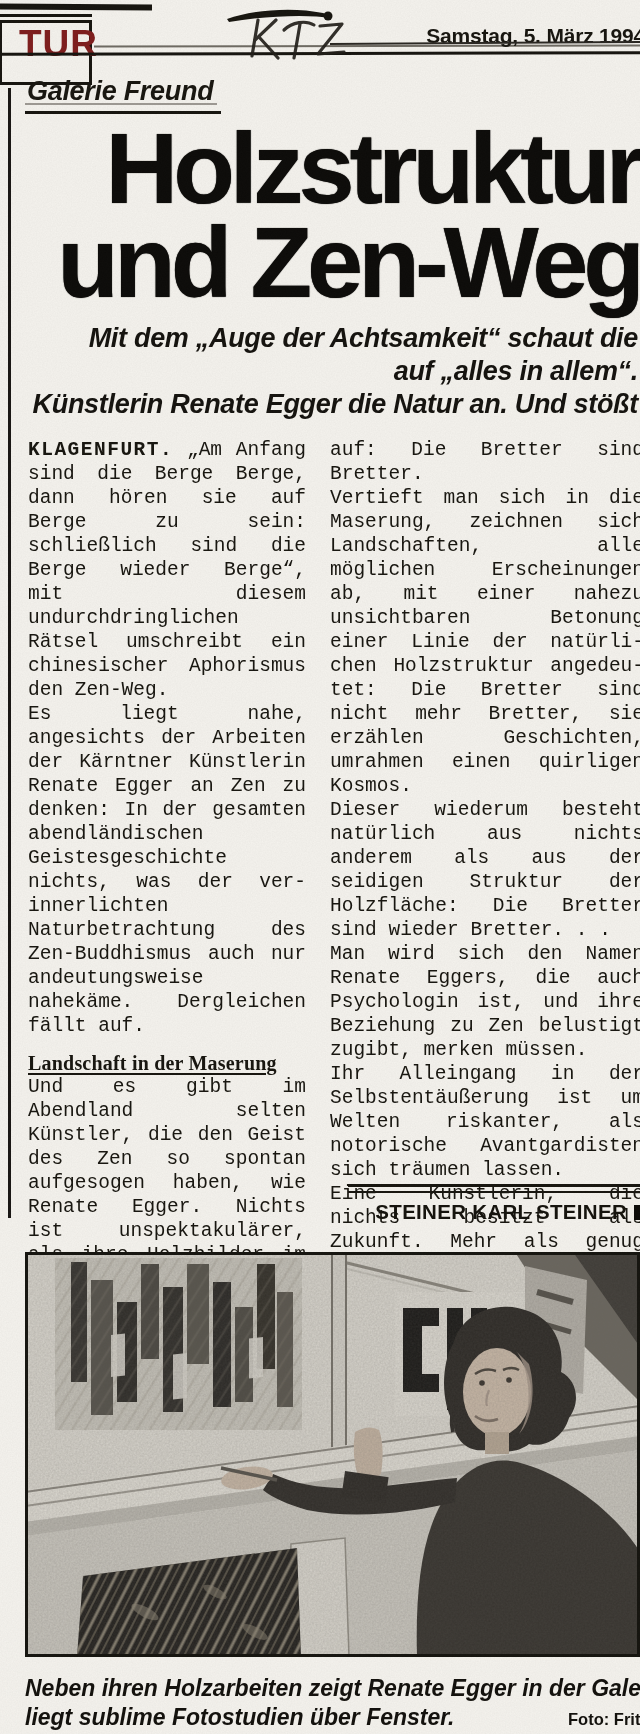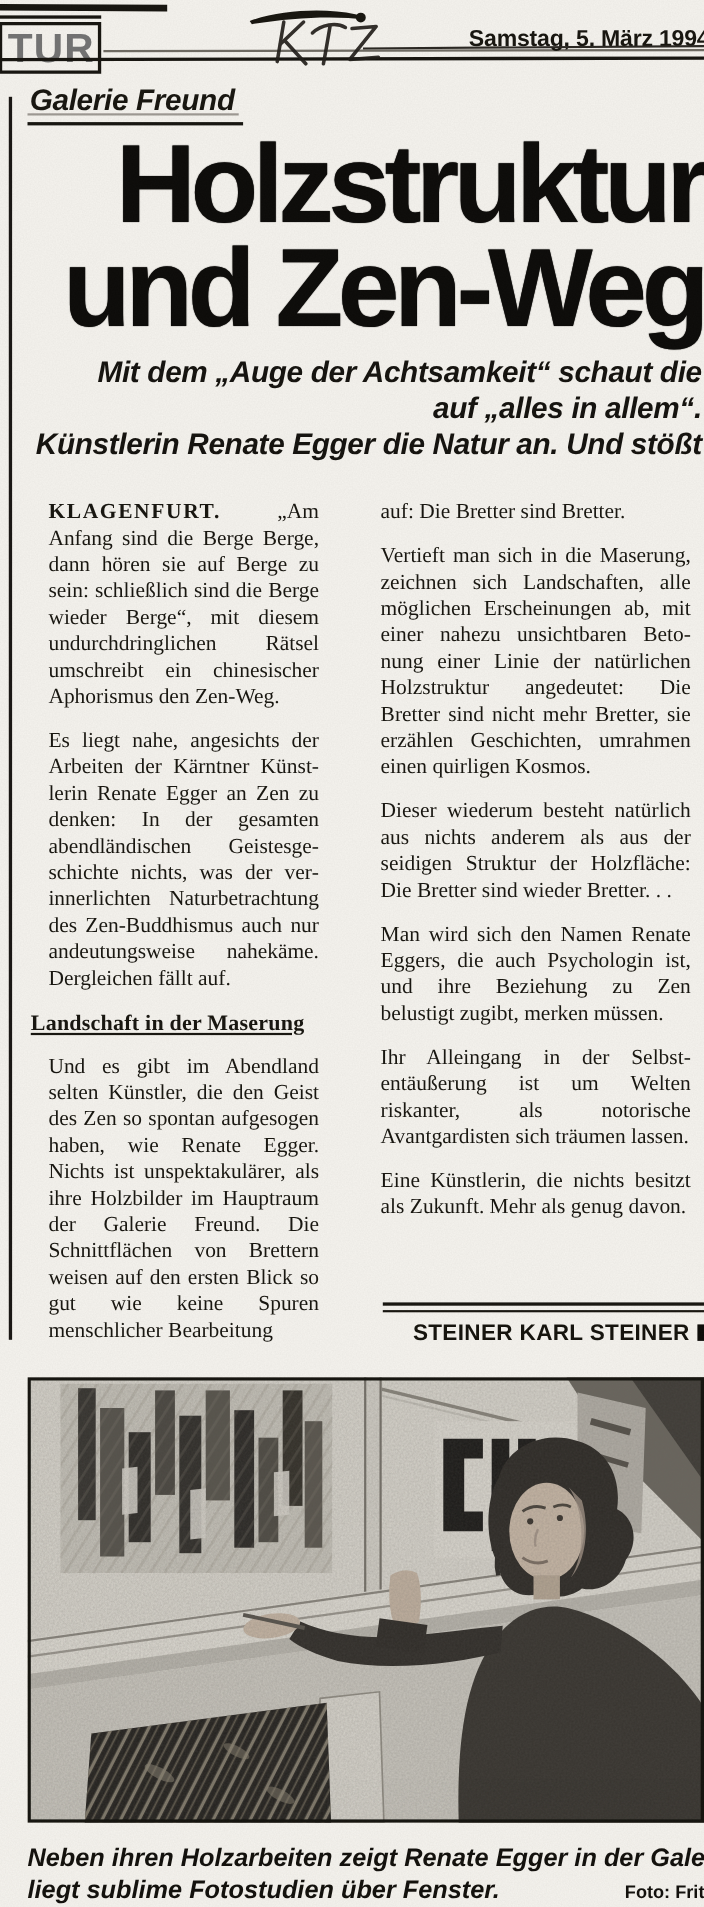--- a/index.html
+++ b/index.html
@@ -5,24 +5,24 @@
   html,body{margin:0;padding:0;background:#e8e6e0;}
   .page{
     position:relative;width:640px;height:1734px;margin:0 auto;
     background:#f5f3ee;overflow:hidden;
     font-family:"Liberation Sans",sans-serif;color:#17150f;
   }
   
   .top-bar-1{position:absolute;left:0;top:4px;width:152px;height:6px;background:#16140f;transform:rotate(.3deg);}
   .top-bar-2{position:absolute;left:0;top:14px;width:92px;height:3px;background:#16140f;}
   .section-box{
-    position:absolute;left:0;top:20px;width:92px;height:47px;
+    position:absolute;left:0;top:20px;width:92px;height:65px;
     border:3px solid #16140f;border-left-width:2px;box-sizing:border-box;
     font:700 37px/42px "Liberation Sans",sans-serif;letter-spacing:1px;
-    padding-left:5px;color:#737373;background:transparent;
+    padding-left:17px;color:#7f1d1d;background:transparent;
   }
   .rule-through-main{position:absolute;left:0;top:52px;width:640px;height:3px;background:#16140f;transform:rotate(-.12deg);}
   .rule-through-thin{position:absolute;left:94px;top:45px;width:546px;height:2px;background:#413d34;opacity:.75;transform:rotate(-.1deg);}
   .handwriting{position:absolute;left:248px;top:16px;}
   .swoosh{position:absolute;left:225px;top:5px;}
   .issue-date{
     position:absolute;top:24px;right:-5px;white-space:nowrap;
     font:600 21px "Liberation Sans",sans-serif;letter-spacing:-.2px;color:#17150f;
   }
   .date-strike{position:absolute;right:-2px;top:42px;width:312px;height:2px;background:#2a2722;transform:rotate(-.4deg);}
@@ -46,21 +46,21 @@
     letter-spacing:-.3px;color:#14120e;text-align:right;
   }
   
   .body-col{
     position:absolute;top:438px;
     font-family:"Liberation Serif",serif;font-size:19.5px;line-height:24px;
     text-align:justify;color:#17150f;
   }
   .col-left{left:28px;width:278px;}
   .col-right{left:330px;width:314px;}
-  .body-col p{margin:16px;}
+  .body-col p{margin:0;font-family:Liberation Mono, monospace;}
   .lead{font-weight:700;letter-spacing:1.5px;}
   .subhead{
     margin:13px 0 0;font:700 20px/24px "Liberation Serif",serif;
     text-decoration:underline;text-decoration-thickness:2px;text-underline-offset:3px;
     letter-spacing:.2px;
   }
   
   .byline-rule{position:absolute;left:348px;right:0;top:1184px;height:4px;border-top:3px solid #17150f;border-bottom:2px solid #17150f;}
   .byline{
     position:absolute;top:1200px;left:340px;right:-3px;text-align:right;white-space:nowrap;

